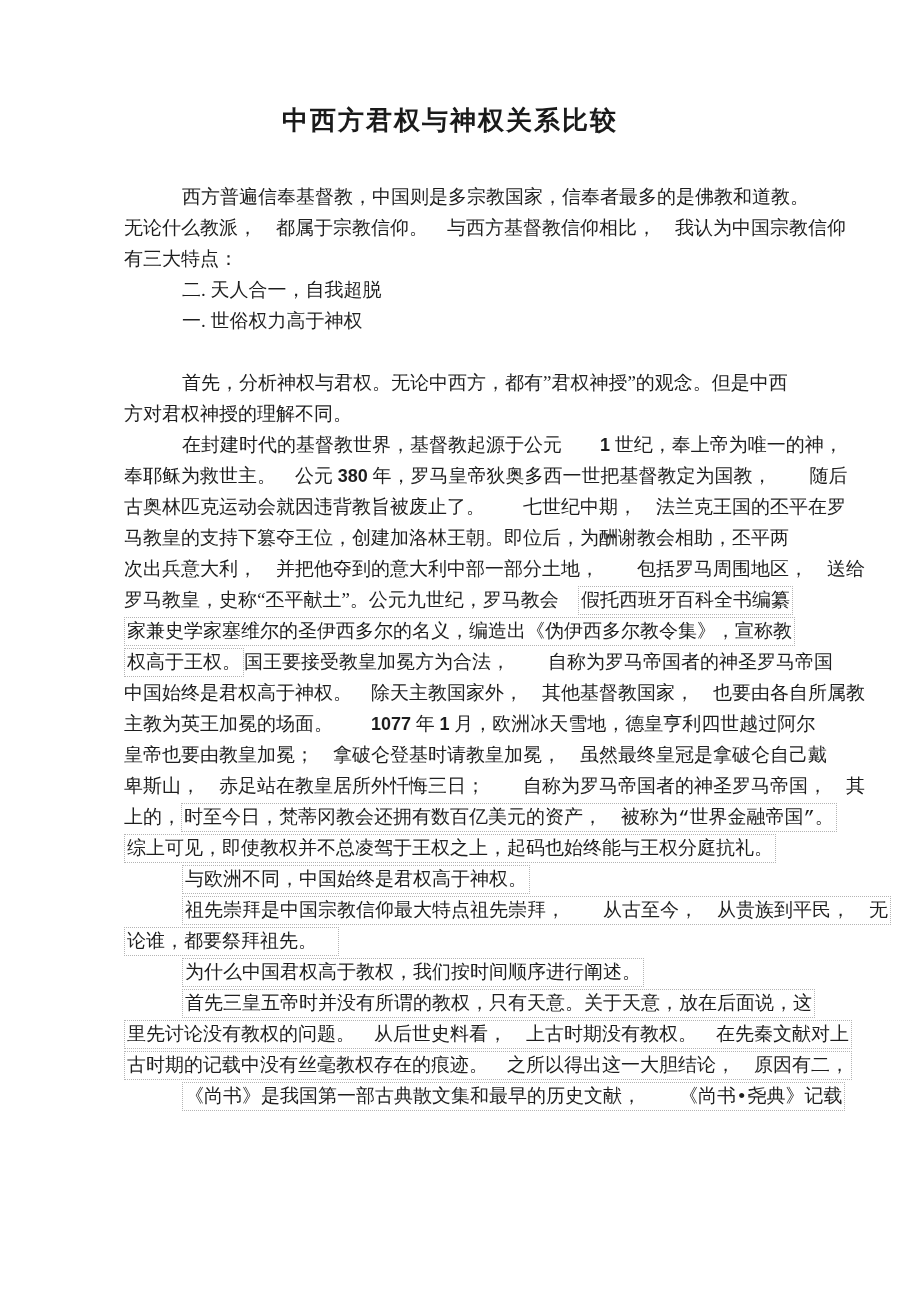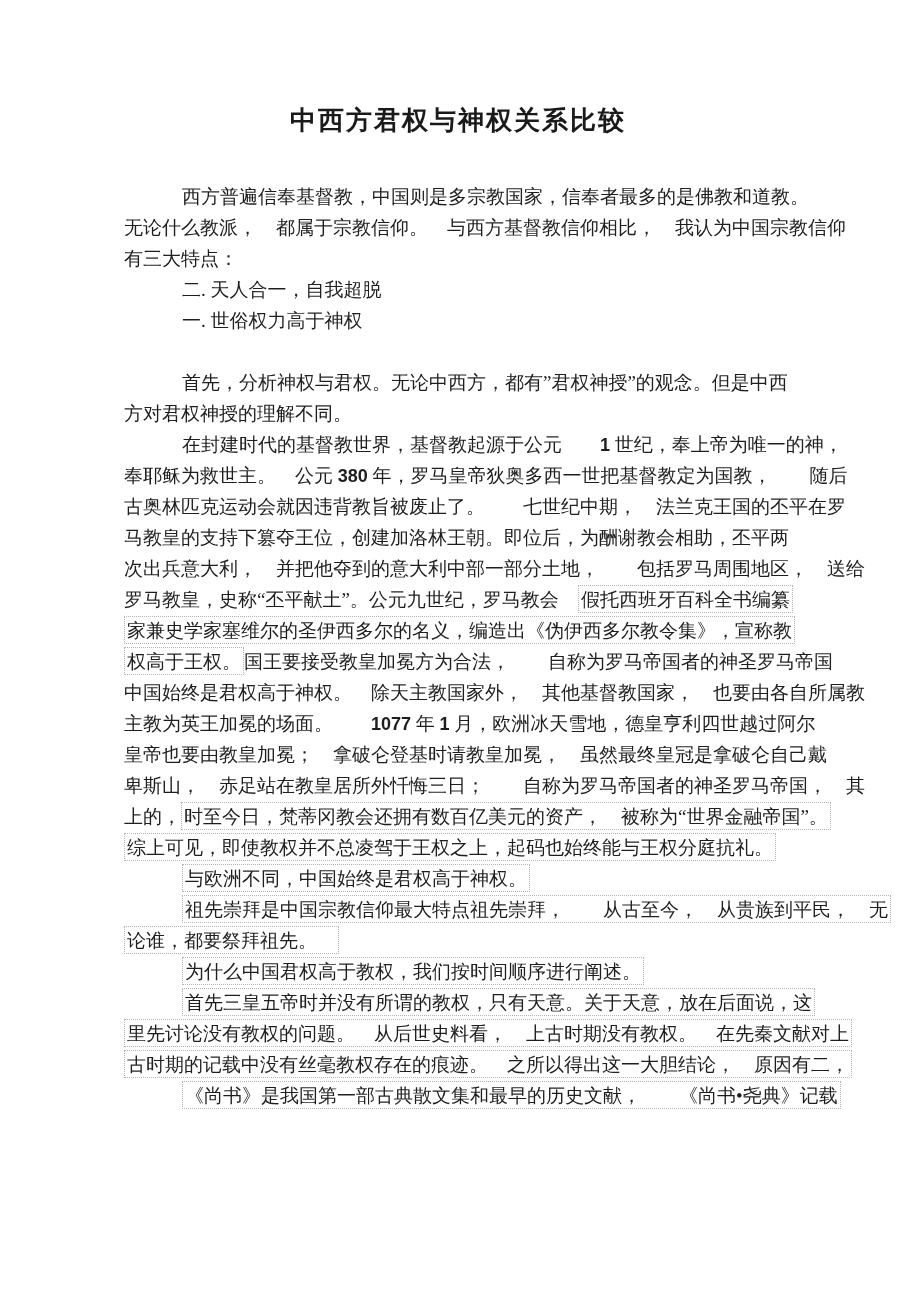--- a/index.html
+++ b/index.html
@@ -12,21 +12,21 @@
     width: 920px;
     height: 1303px;
     background: #ffffff;
     overflow: hidden;
     font-family: "Liberation Serif", serif;
     color: #1e1e1e;
   }
   .doc-title {
     position: absolute;
     top: 104px;
-    left: 8px;
+    left: 0;
     width: 900px;
     text-align: center;
     font-size: 26px;
     font-weight: bold;
     letter-spacing: 2px;
     line-height: 34px;
     margin: 0;
     color: #1a1a1a;
   }
   .doc-body {
@@ -42,20 +42,21 @@
     white-space: pre;
     letter-spacing: 0px;
   }
   .line.indent {
     padding-left: 58px;
   }
   .seg { display: inline; }
   .seg.boxed {
     border: 1px dotted #b4b4b4;
     padding: 3px 2px 2px 2px;
+    font-family: Liberation Mono, monospace;
   }
   .seg.num {
     font-family: "Liberation Sans", sans-serif;
     font-weight: bold;
     font-size: 18px;
   }
 </style>
 </head>
 <body>
 

